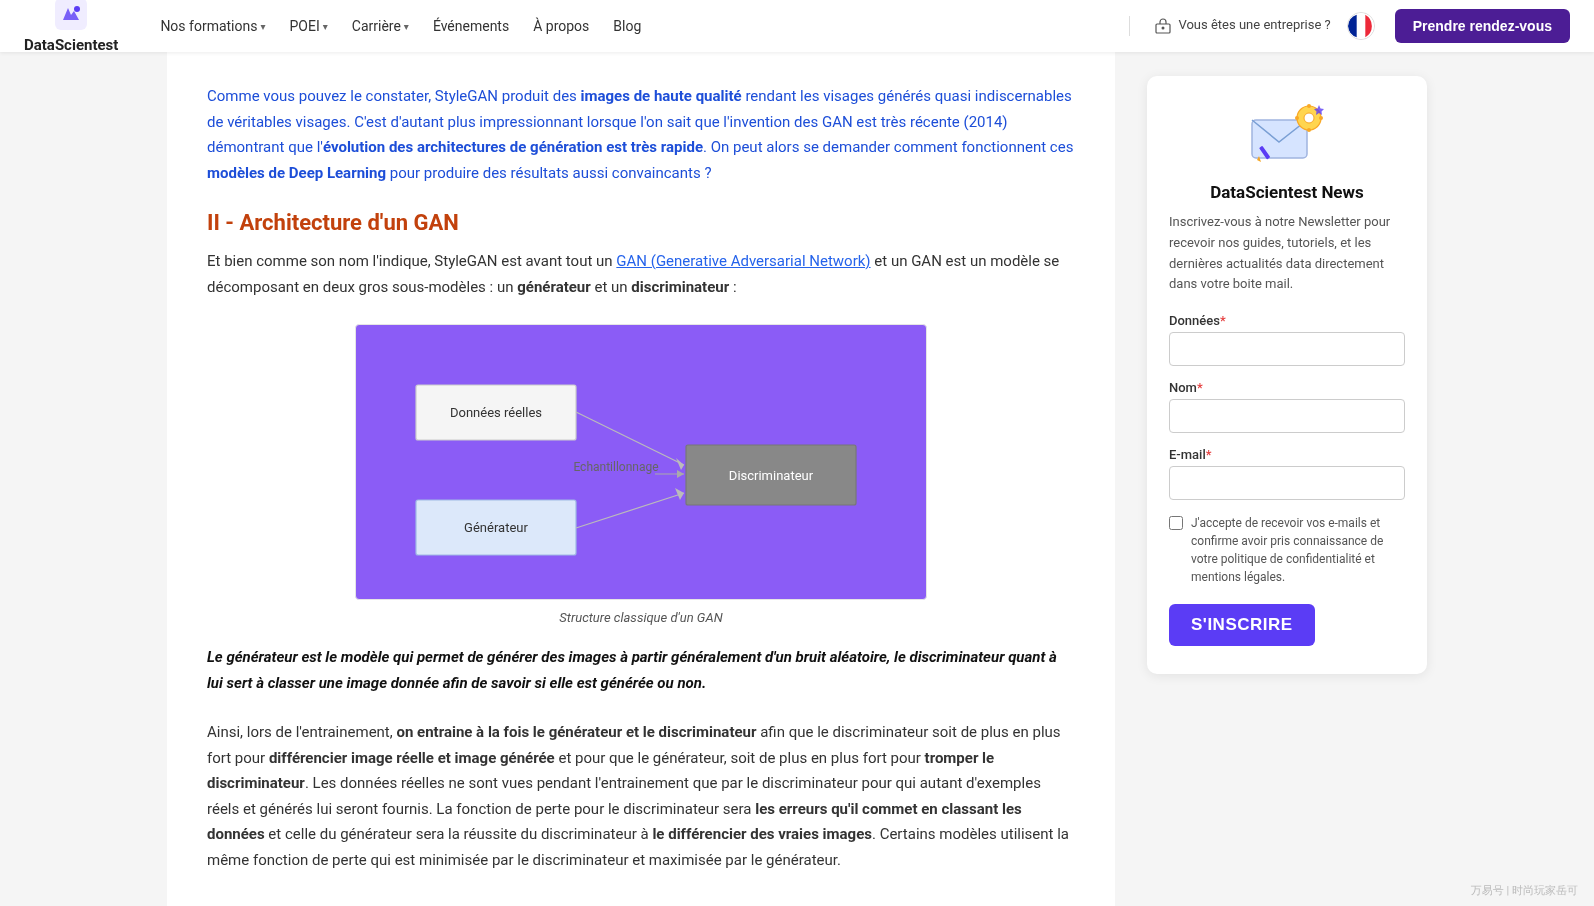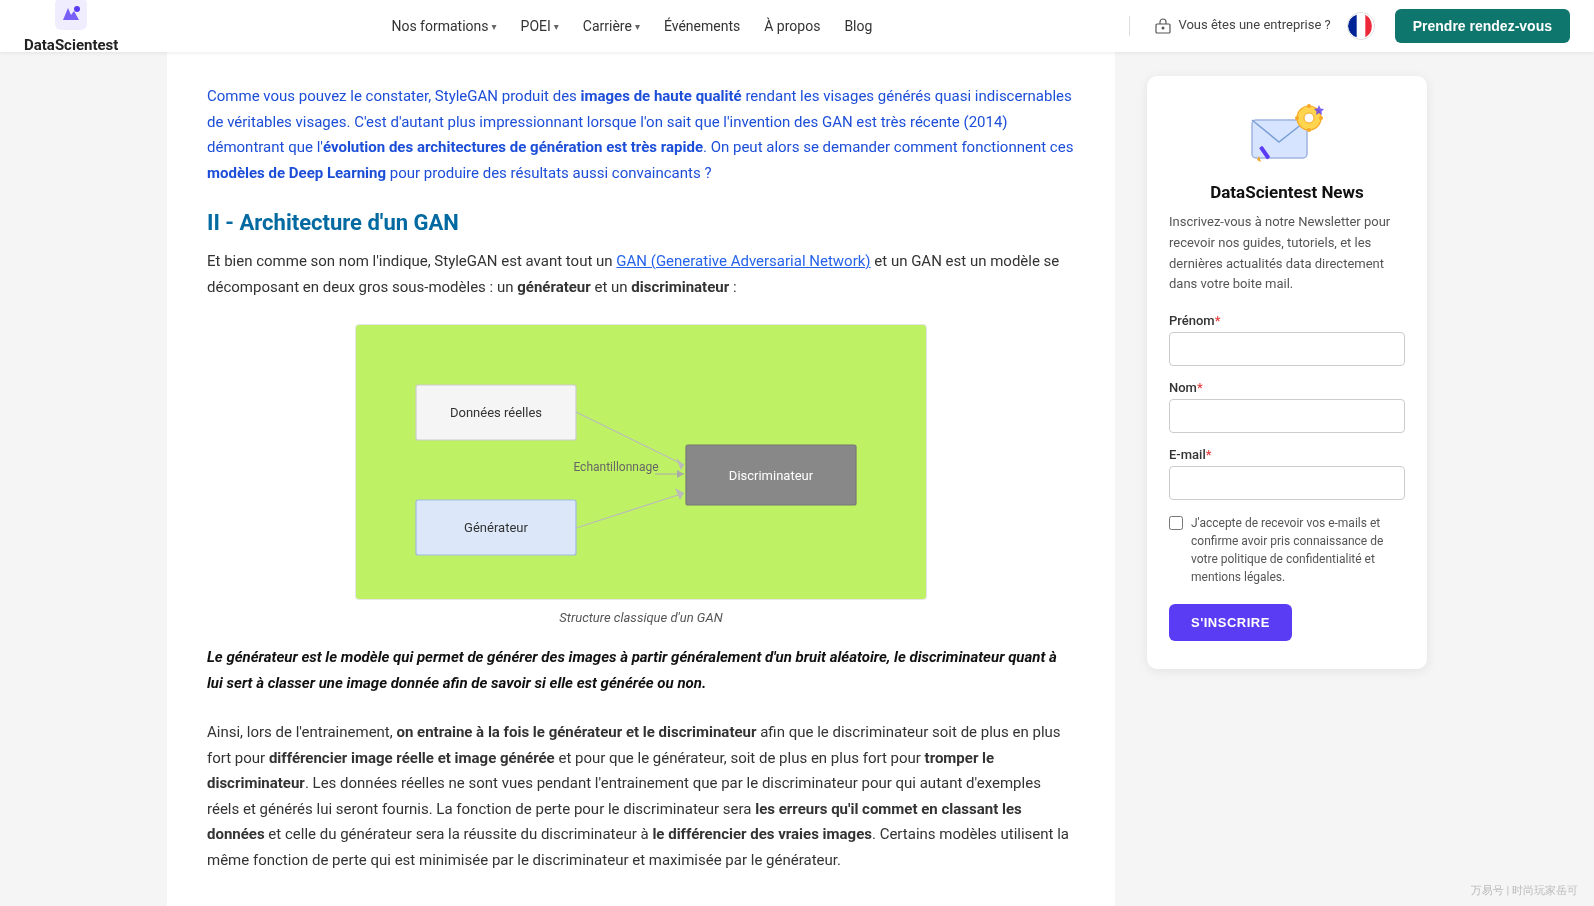--- a/index.html
+++ b/index.html
@@ -40,21 +40,20 @@
     .navbar-logo-text {
       font-weight: 700;
       font-size: 15px;
       color: #222;
     }
     .nav-links {
       display: flex;
       align-items: center;
       gap: 4px;
       flex: 1;
-      justify-content: center;
     }
     .nav-item {
       display: flex;
       align-items: center;
       gap: 3px;
       padding: 6px 10px;
       font-size: 14px;
       color: #333;
       cursor: pointer;
       border-radius: 4px;
@@ -84,21 +83,21 @@
       height: 28px;
       border-radius: 50%;
       border: 1px solid #ddd;
       overflow: hidden;
       display: flex;
       align-items: center;
       justify-content: center;
       background: #fff;
     }
     .cta-btn {
-      background: #0f766e;
+      background: #4c1d95;
       color: #fff;
       border: none;
       border-radius: 6px;
       padding: 9px 18px;
       font-size: 14px;
       font-weight: 600;
       cursor: pointer;
       white-space: nowrap;
       margin-left: 12px;
     }
@@ -130,21 +129,21 @@
     .intro-para {
       font-size: 15px;
       line-height: 1.7;
       color: #1d4ed8;
       margin-bottom: 24px;
     }
 
     .section-heading {
       font-size: 22px;
       font-weight: 700;
-      color: #0369a1;
+      color: #c2410c;
       margin: 16px 0 14px 0;
     }
 
     .section-para {
       font-size: 15px;
       line-height: 1.7;
       color: #333;
       margin-bottom: 20px;
     }
 
@@ -154,21 +153,21 @@
     }
 
     
     .diagram-container {
       display: flex;
       flex-direction: column;
       align-items: center;
       margin: 24px 0 8px 0;
     }
     .diagram-svg-wrap {
-      background: #bef264;
+      background: #8b5cf6;
       border: 1px solid #e5e5e5;
       border-radius: 4px;
       padding: 20px 40px;
       display: inline-block;
     }
     .diagram-caption {
       font-size: 13px;
       color: #555;
       font-style: italic;
       margin-top: 10px;
@@ -251,21 +250,21 @@
       font-size: 12px;
       color: #555;
       line-height: 1.5;
     }
     .subscribe-btn {
       background: #5b3cf5;
       color: #fff;
       border: none;
       border-radius: 6px;
       padding: 11px 22px;
-      font-size: 13px;
+      font-size: 17px;
       font-weight: 700;
       letter-spacing: 0.5px;
       cursor: pointer;
       width: auto;
     }
 
     
     .watermark {
       position: fixed;
       bottom: 8px;
@@ -404,21 +403,21 @@
 
           <rect x="12" y="48" width="4" height="14" rx="1" fill="#5b3cf5" transform="rotate(-35 12 48)"></rect>
           <polygon points="10,60 14,62 12,56" fill="#f5a623"></polygon>
         </svg>
       </div>
 
       <h3 class="sidebar-news-title">DataScientest News</h3>
       <p class="sidebar-news-desc">Inscrivez-vous à notre Newsletter pour recevoir nos guides, tutoriels, et les dernières actualités data directement dans votre boite mail.</p>
 
       <label class="form-label">
-        <span>Prénom</span><span class="req">*</span>
+        <span>Données</span><span class="req">*</span>
       </label>
       <input type="text" class="form-input" value="" style="">
 
       <label class="form-label">
         <span>Nom</span><span class="req">*</span>
       </label>
       <input type="text" class="form-input" value="" style="">
 
       <label class="form-label">
         <span>E-mail</span><span class="req">*</span>

